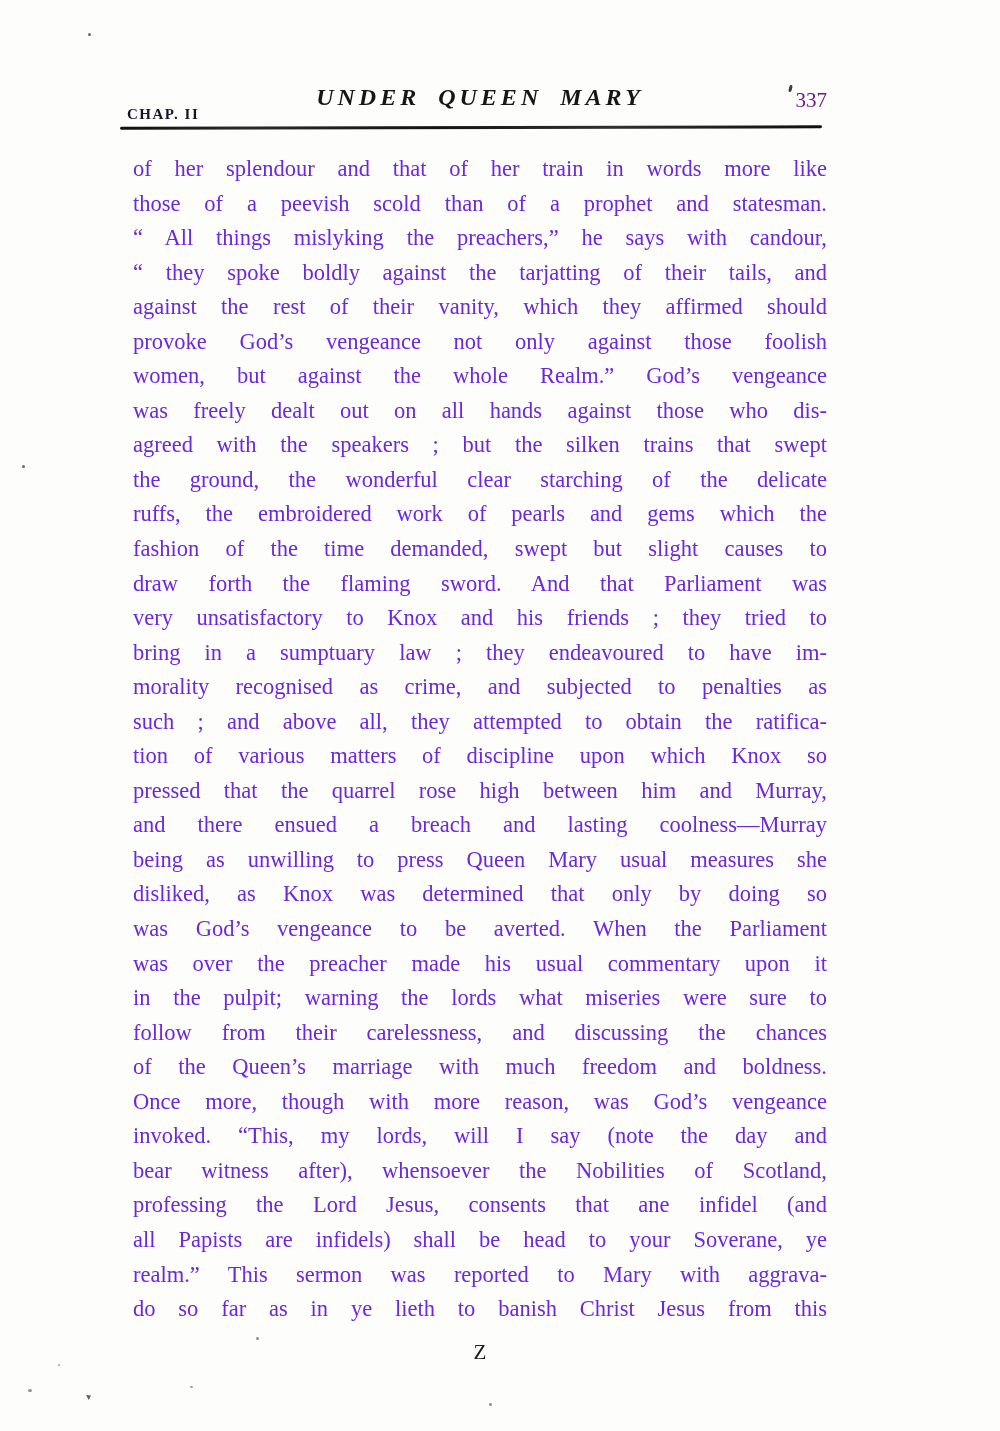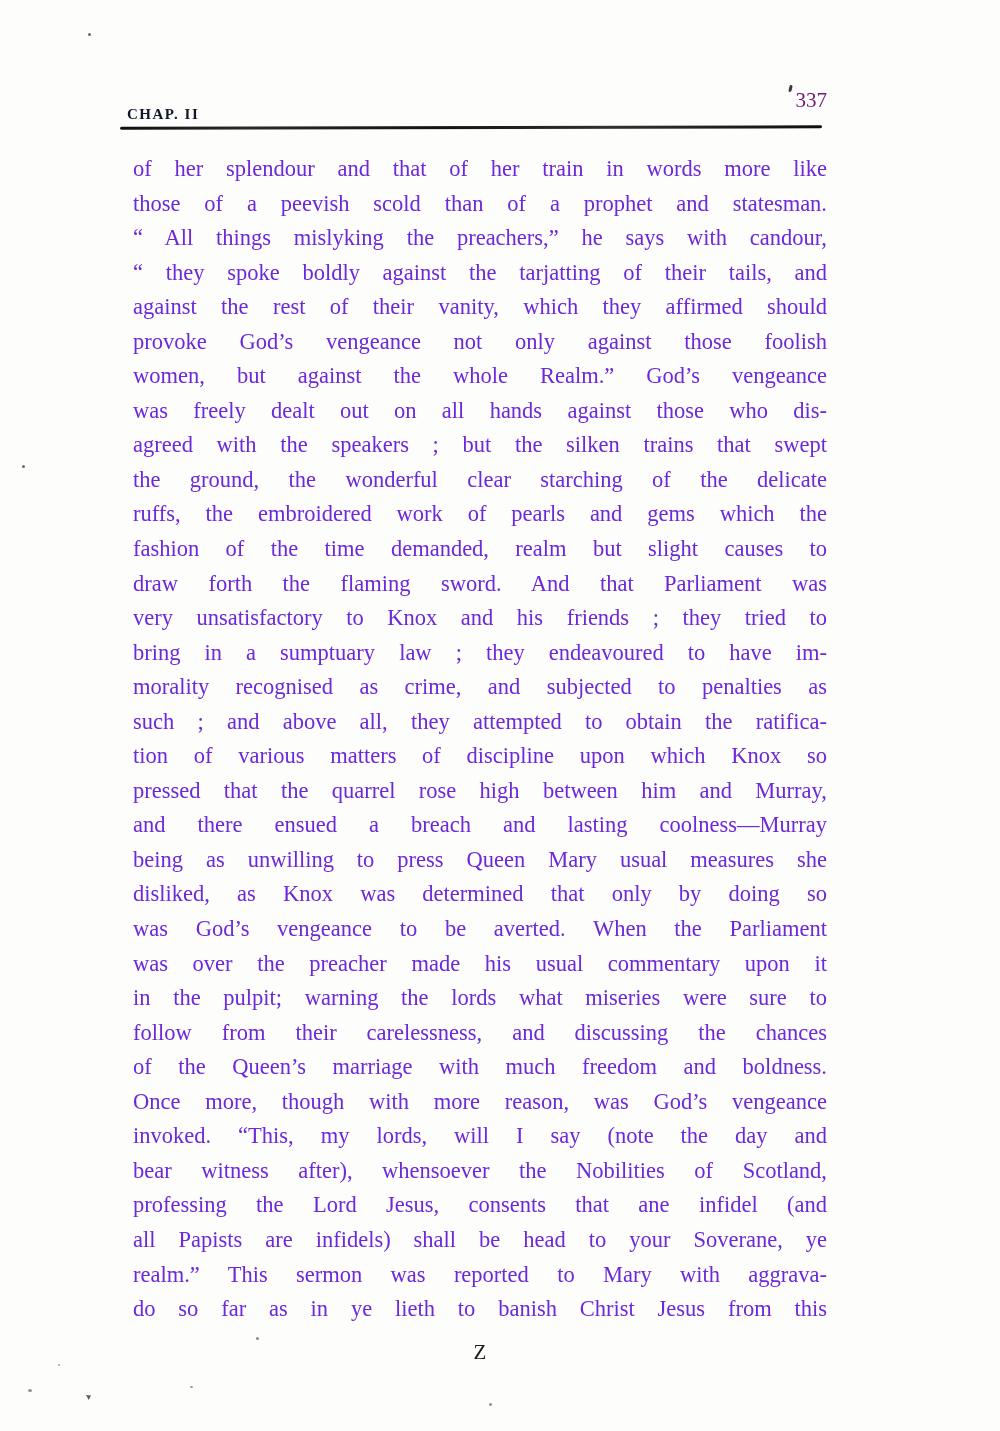--- a/index.html
+++ b/index.html
@@ -105,38 +105,39 @@
   .speck.s8 { left: 489px; top: 1403px; width: 3px; height: 3px; background:#8f8f8f; }
   .speck.s9 { left: 58px;  top: 1364px; width: 2px; height: 2px; background:#a0a0a0; }
 </style>
 </head>
 <body>
 
 <div class="page">
 
   <div class="chapter-label">CHAP. II</div>
 
+  <div class="running-title">UNDER QUEEN MARY</div>
 
   <div class="page-number">337</div>
 
   <div class="header-rule"></div>
 
   <div class="body-text">
       <div class="line">of her splendour and that of her train in words more like</div>
       <div class="line">those of a peevish scold than of a prophet and statesman.</div>
       <div class="line">“ All things mislyking the preachers,” he says with candour,</div>
       <div class="line">“ they spoke boldly against the tarjatting of their tails, and</div>
       <div class="line">against the rest of their vanity, which they affirmed should</div>
       <div class="line">provoke God’s vengeance not only against those foolish</div>
       <div class="line">women, but against the whole Realm.” God’s vengeance</div>
       <div class="line">was freely dealt out on all hands against those who dis-</div>
       <div class="line">agreed with the speakers ; but the silken trains that swept</div>
       <div class="line">the ground, the wonderful clear starching of the delicate</div>
       <div class="line">ruffs, the embroidered work of pearls and gems which the</div>
-      <div class="line">fashion of the time demanded, realm but slight causes to</div>
+      <div class="line">fashion of the time demanded, swept but slight causes to</div>
       <div class="line">draw forth the flaming sword. And that Parliament was</div>
       <div class="line">very unsatisfactory to Knox and his friends ; they tried to</div>
       <div class="line">bring in a sumptuary law ; they endeavoured to have im-</div>
       <div class="line">morality recognised as crime, and subjected to penalties as</div>
       <div class="line">such ; and above all, they attempted to obtain the ratifica-</div>
       <div class="line">tion of various matters of discipline upon which Knox so</div>
       <div class="line">pressed that the quarrel rose high between him and Murray,</div>
       <div class="line">and there ensued a breach and lasting coolness—Murray</div>
       <div class="line">being as unwilling to press Queen Mary usual measures she</div>
       <div class="line">disliked, as Knox was determined that only by doing so</div>

